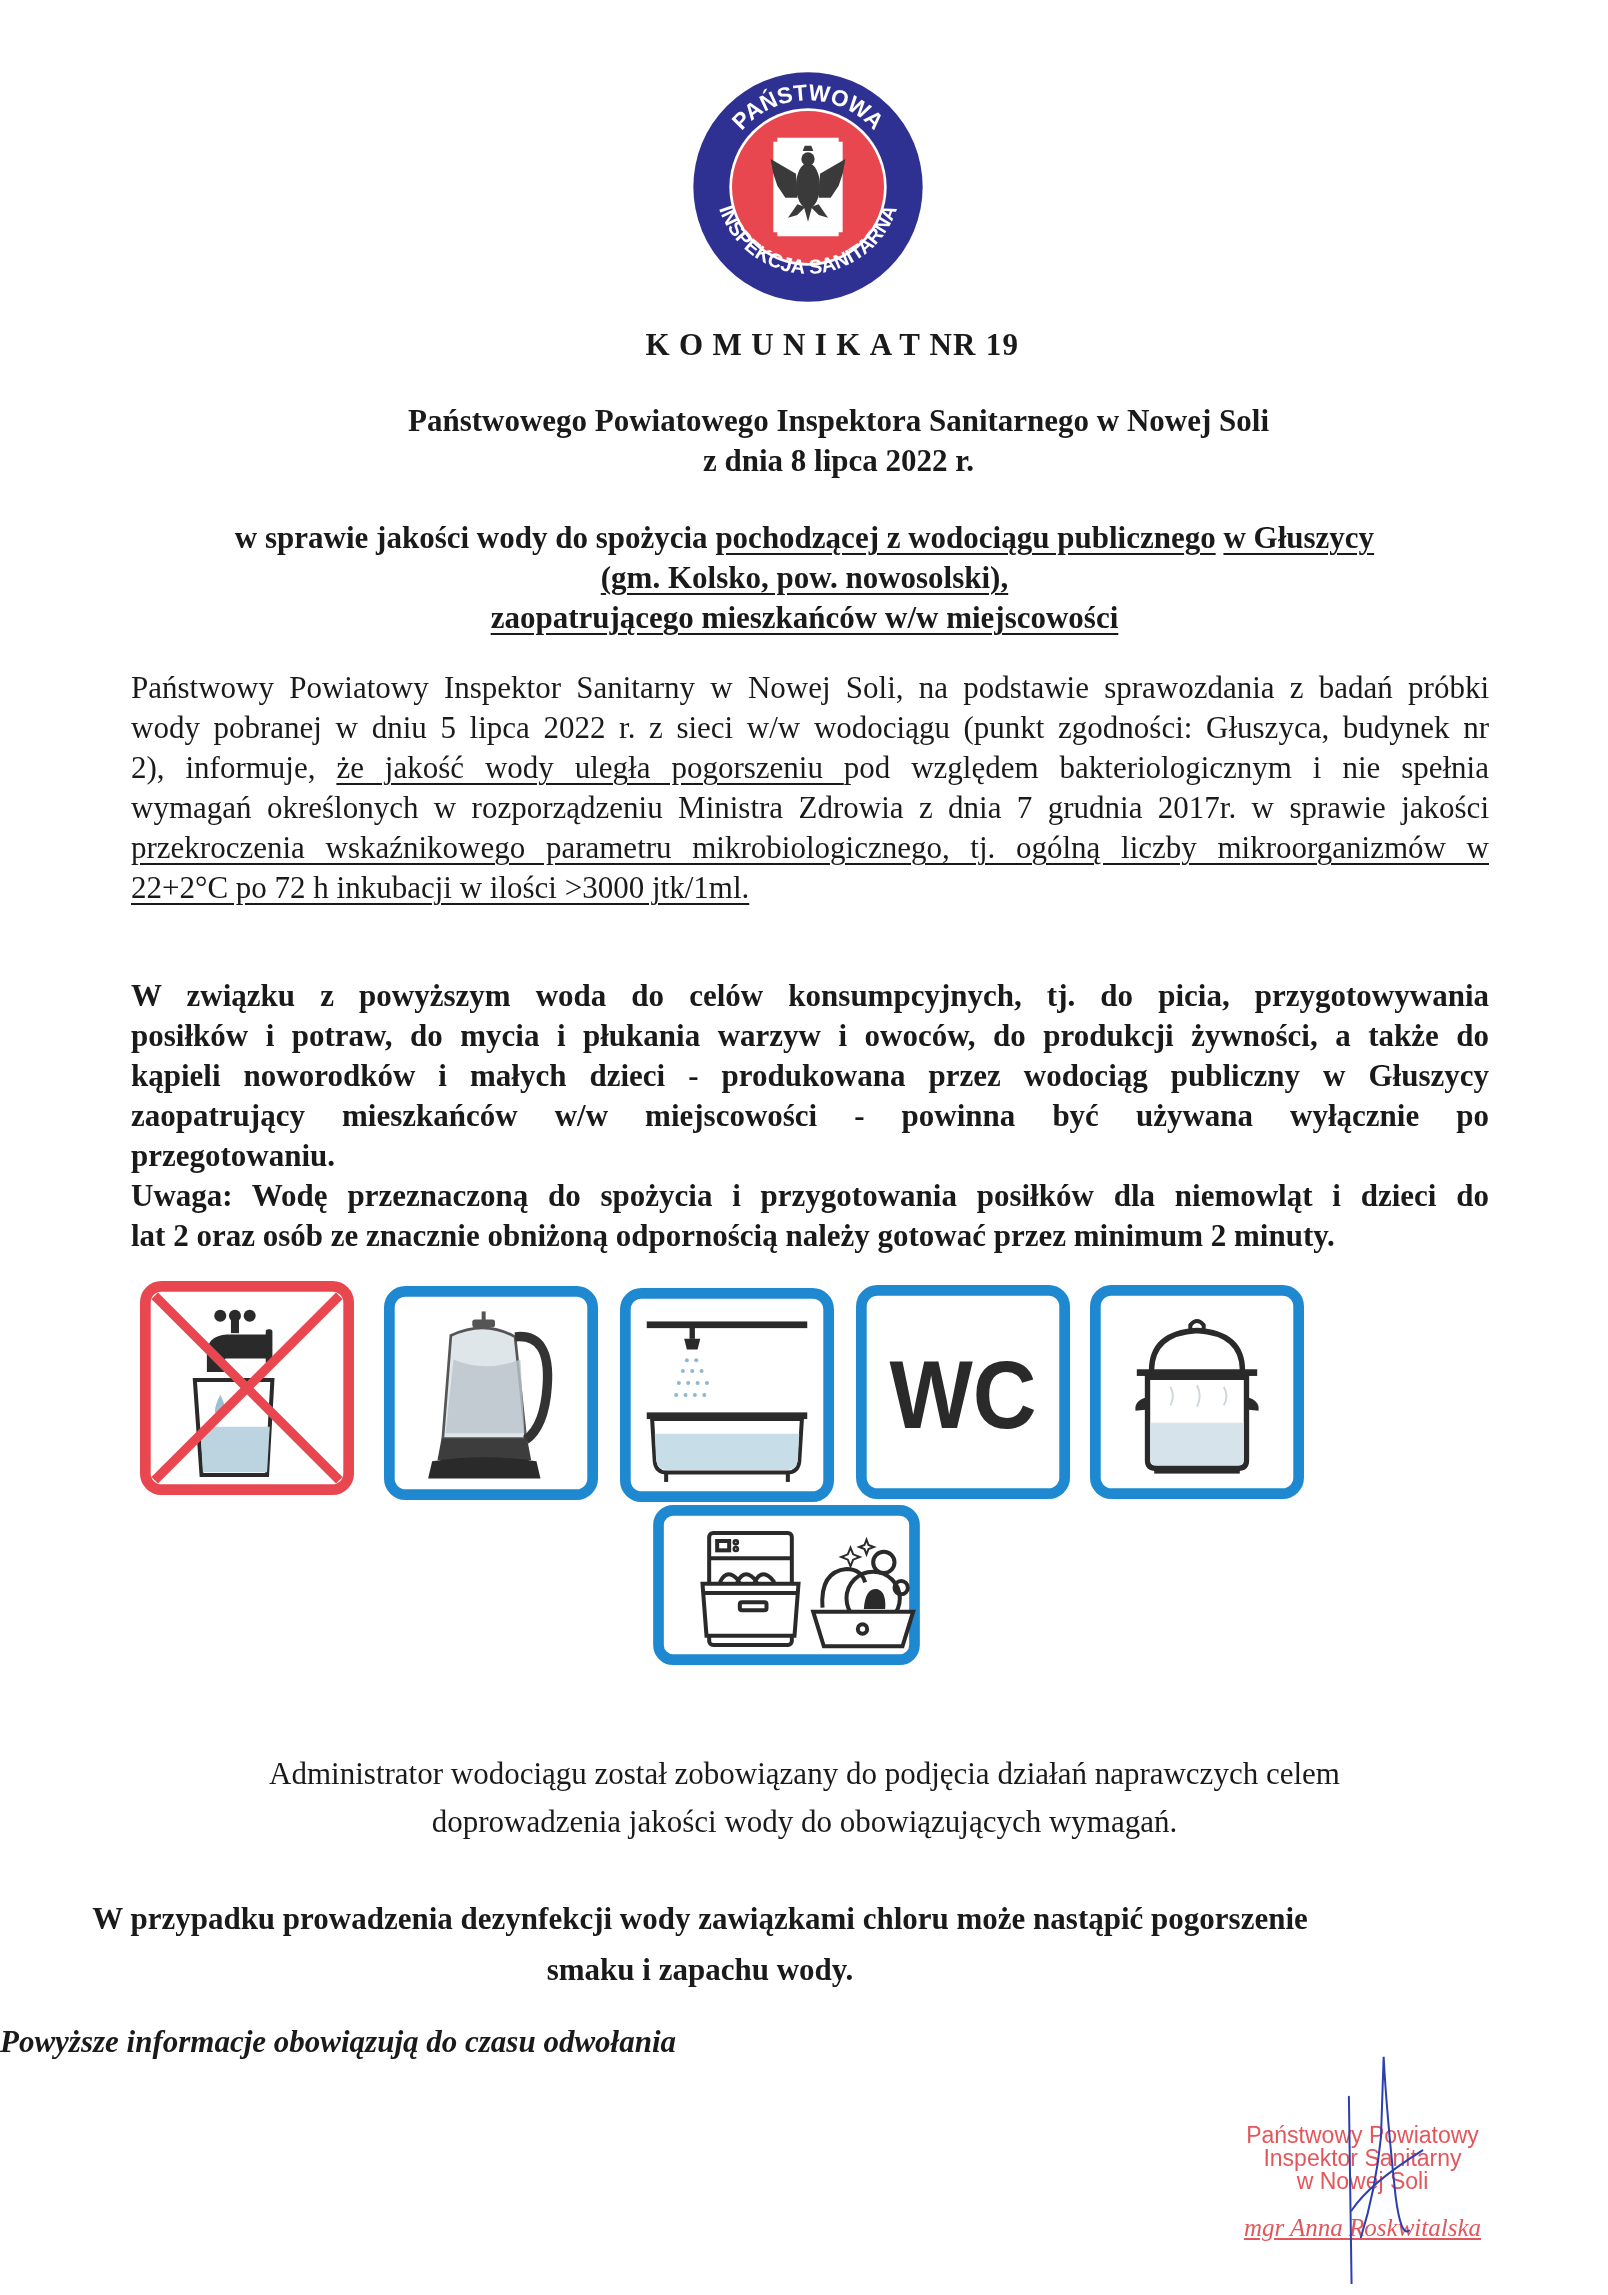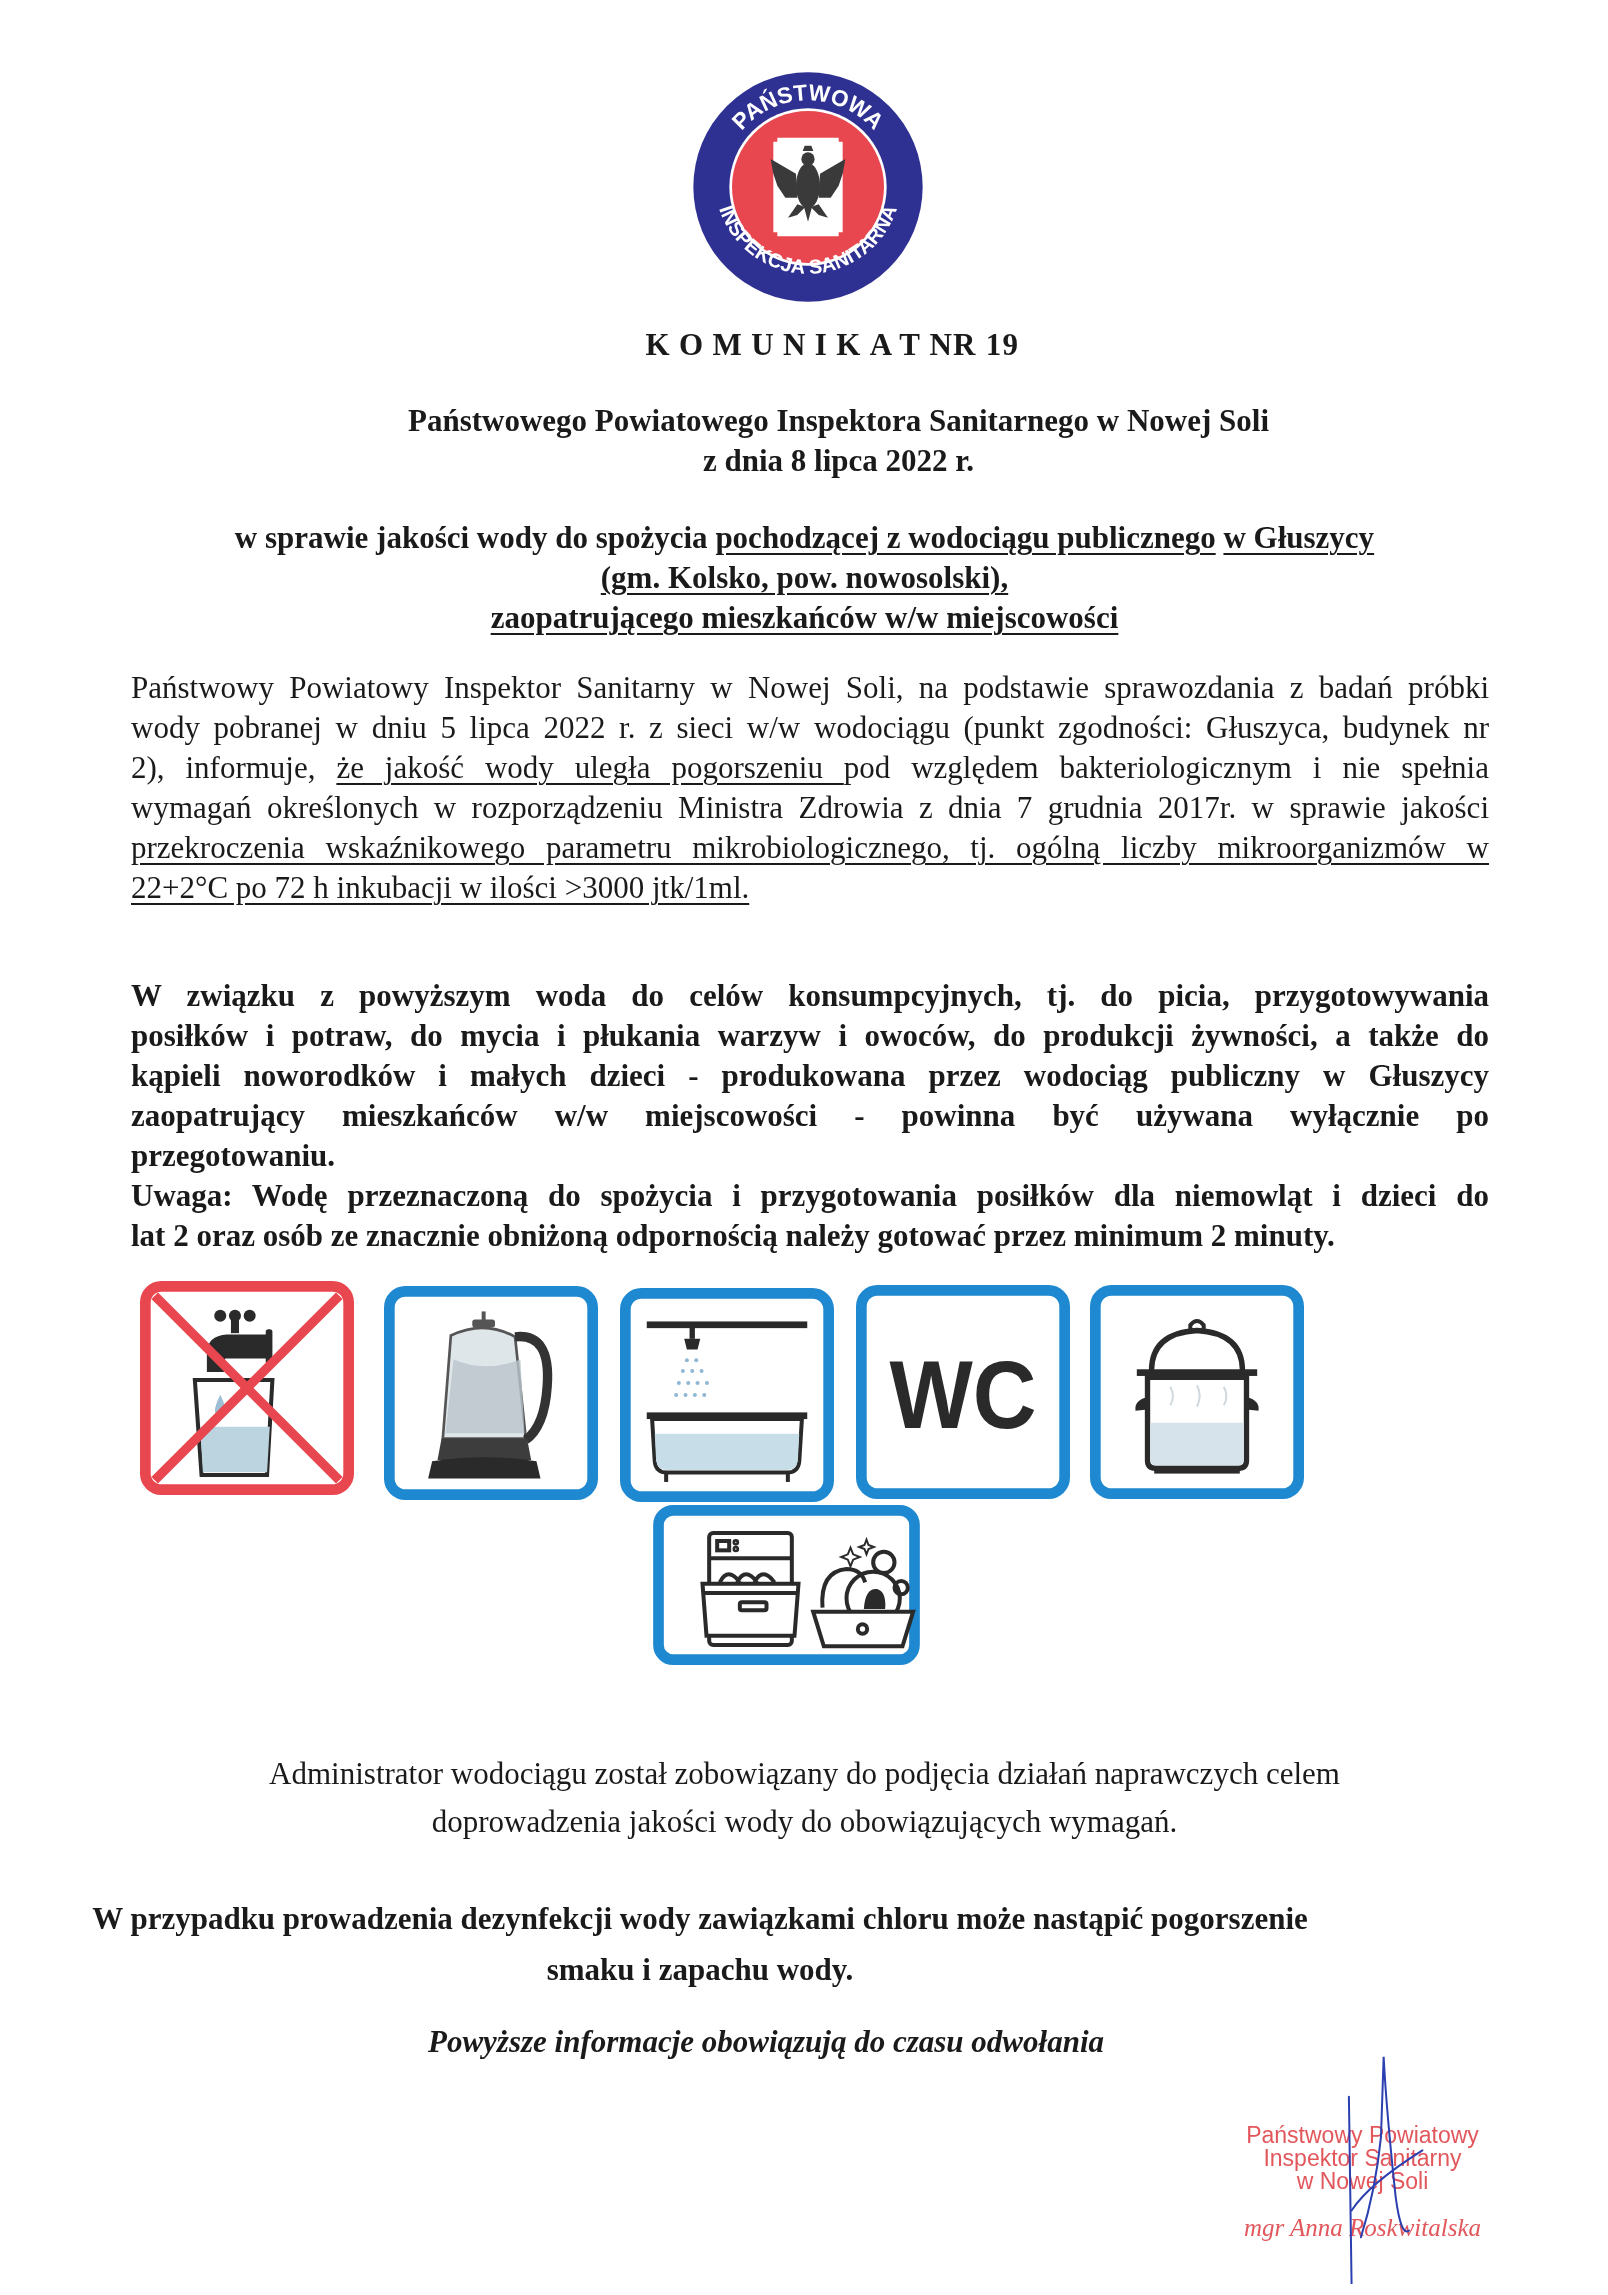--- a/index.html
+++ b/index.html
@@ -29,28 +29,28 @@
   .bold-para .line.last { text-align-last:left; }
 
   .icons-row { position:absolute; left:140px; top:1281px; width:1189px; height:220px; }
   .pict { position:absolute; width:214px; height:214px; }
   .pict svg { width:100%; height:100%; display:block; }
 
   .admin { position:absolute; left:0; width:1609px; top:1750px; text-align:center;
            font-size:31px; line-height:48px; }
   .chlorine { position:absolute; left:0; width:1400px; top:1893px; text-align:center;
               font-size:31px; line-height:51px; font-weight:bold; }
-  .validity { position:absolute; left:0; width:1385px; top:2024px; text-align:right;
+  .validity { position:absolute; left:0; width:1385px; top:2024px; text-align:left;
               padding-right:281px; box-sizing:border-box;
               font-size:31px; font-style:italic; font-weight:bold; }
 
   .stamp { position:absolute; left:1202px; top:2104px; width:321px; text-align:center;
            color:#e2575c; font-family:"Liberation Sans", "DejaVu Sans", sans-serif;
            font-size:23px; line-height:23px;margin-top:20px; }
-  .stamp .name { font-family:"Liberation Serif", serif; font-style:italic; font-size:25px; margin-top:23px; display:block; }
+  .stamp .name { font-family:"Liberation Serif", serif; font-style:italic; font-size:25px; margin-top:23px; display:block;text-decoration:underline; }
   .signature { position:absolute; left:1322px; top:2030px; width:134px; height:254px; }
 </style>
 </head>
 <body>
 
 <div class="logo">
   <svg viewBox="0 0 360 360">
     <defs>
       <path id="arcTop" d="M 50 180 A 130 130 0 0 1 310 180"></path>
       <path id="arcBottom" d="M 40 170 A 140 140 0 0 0 320 170"></path>

